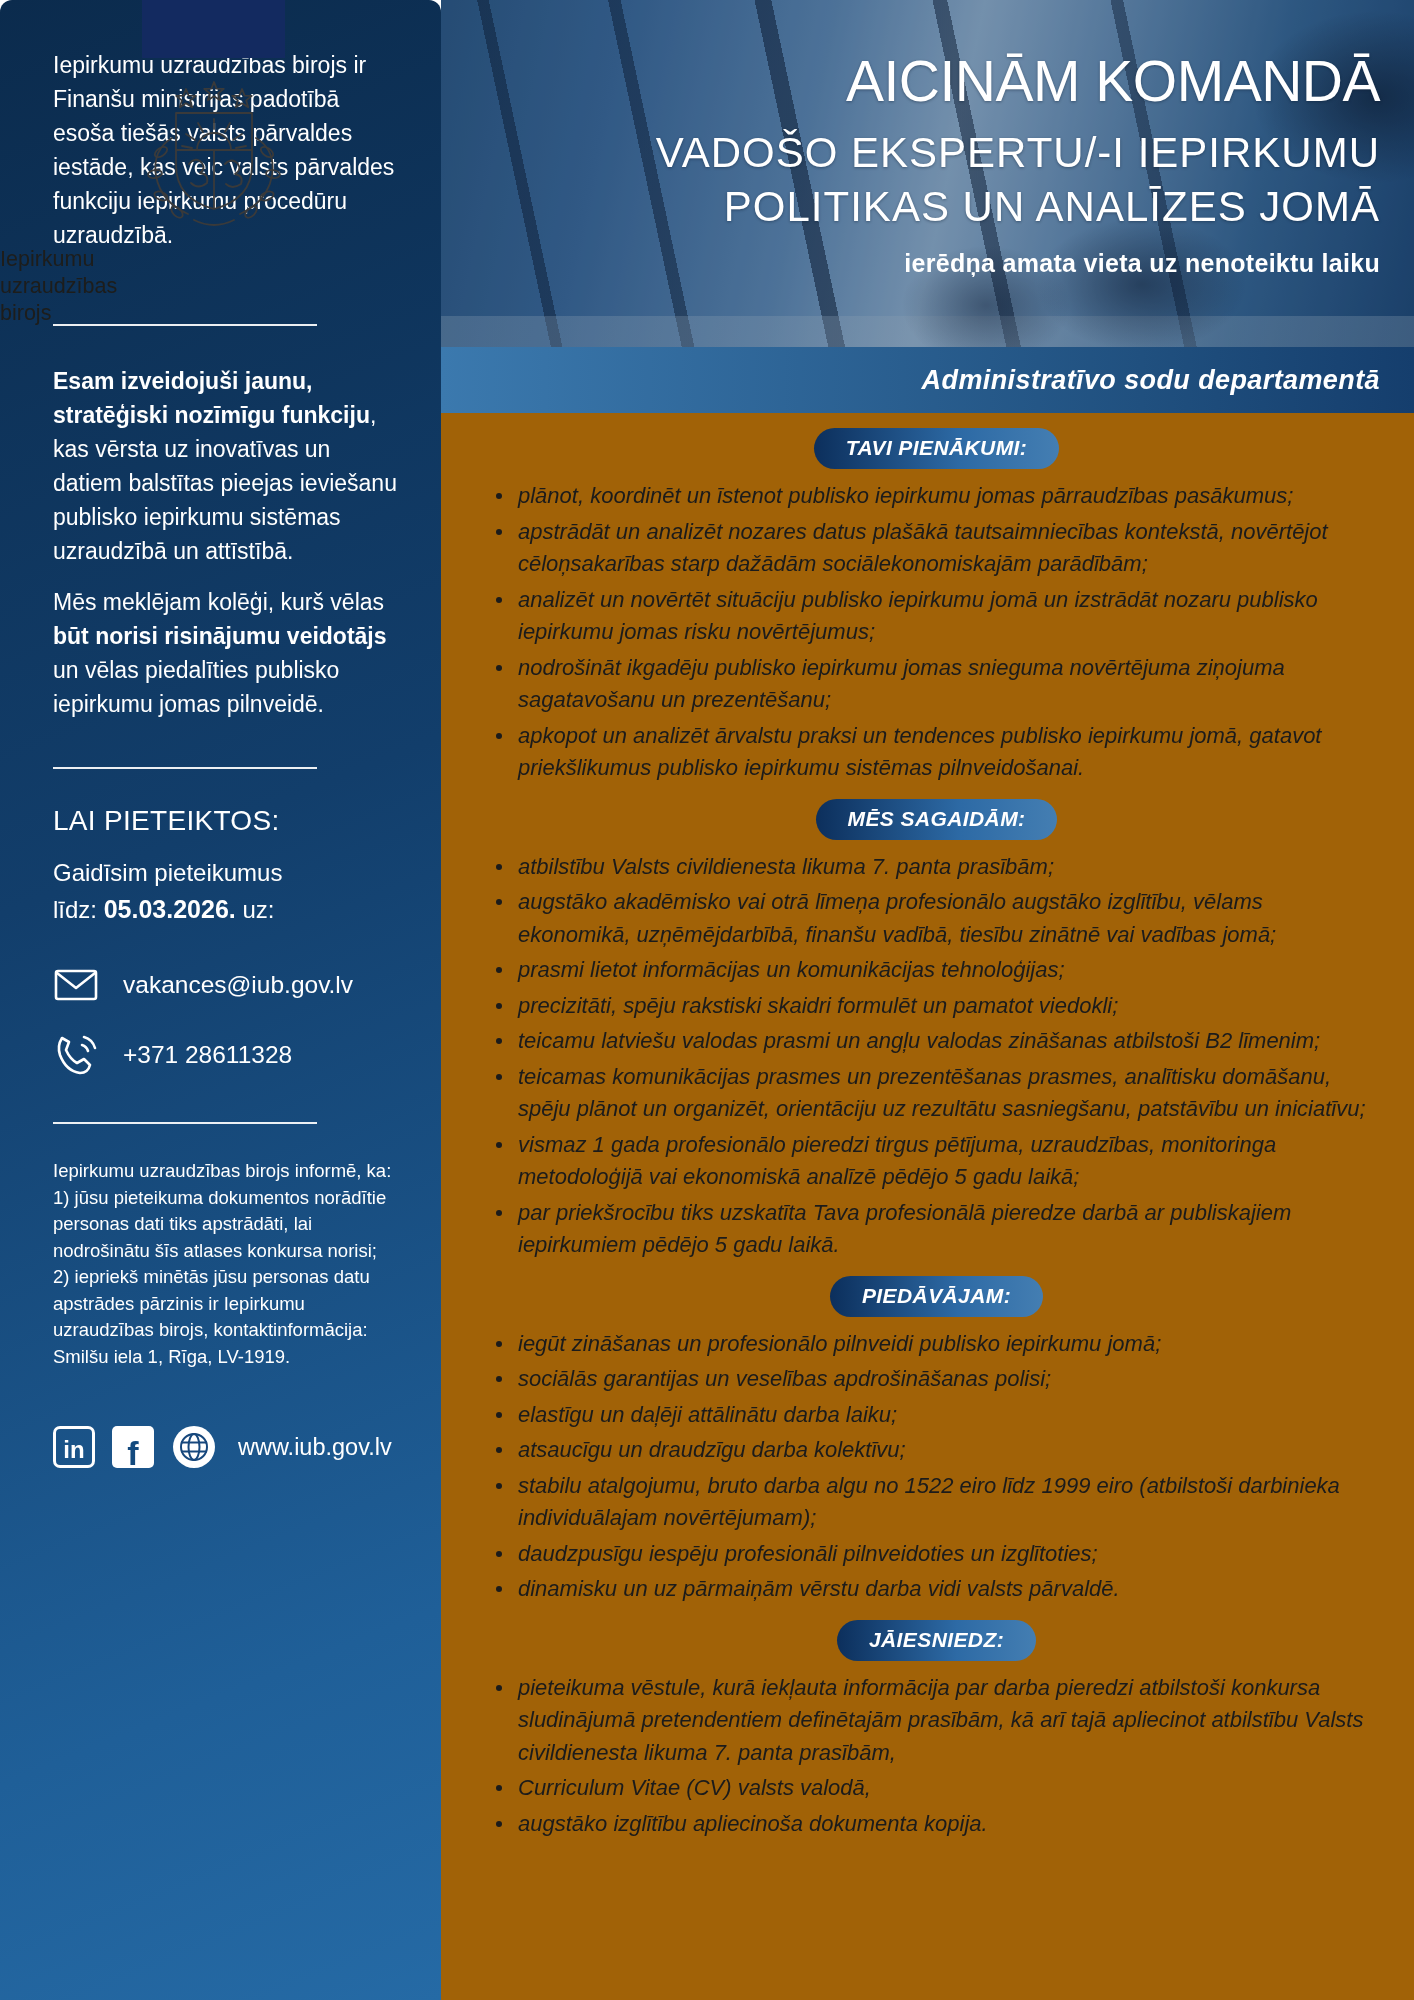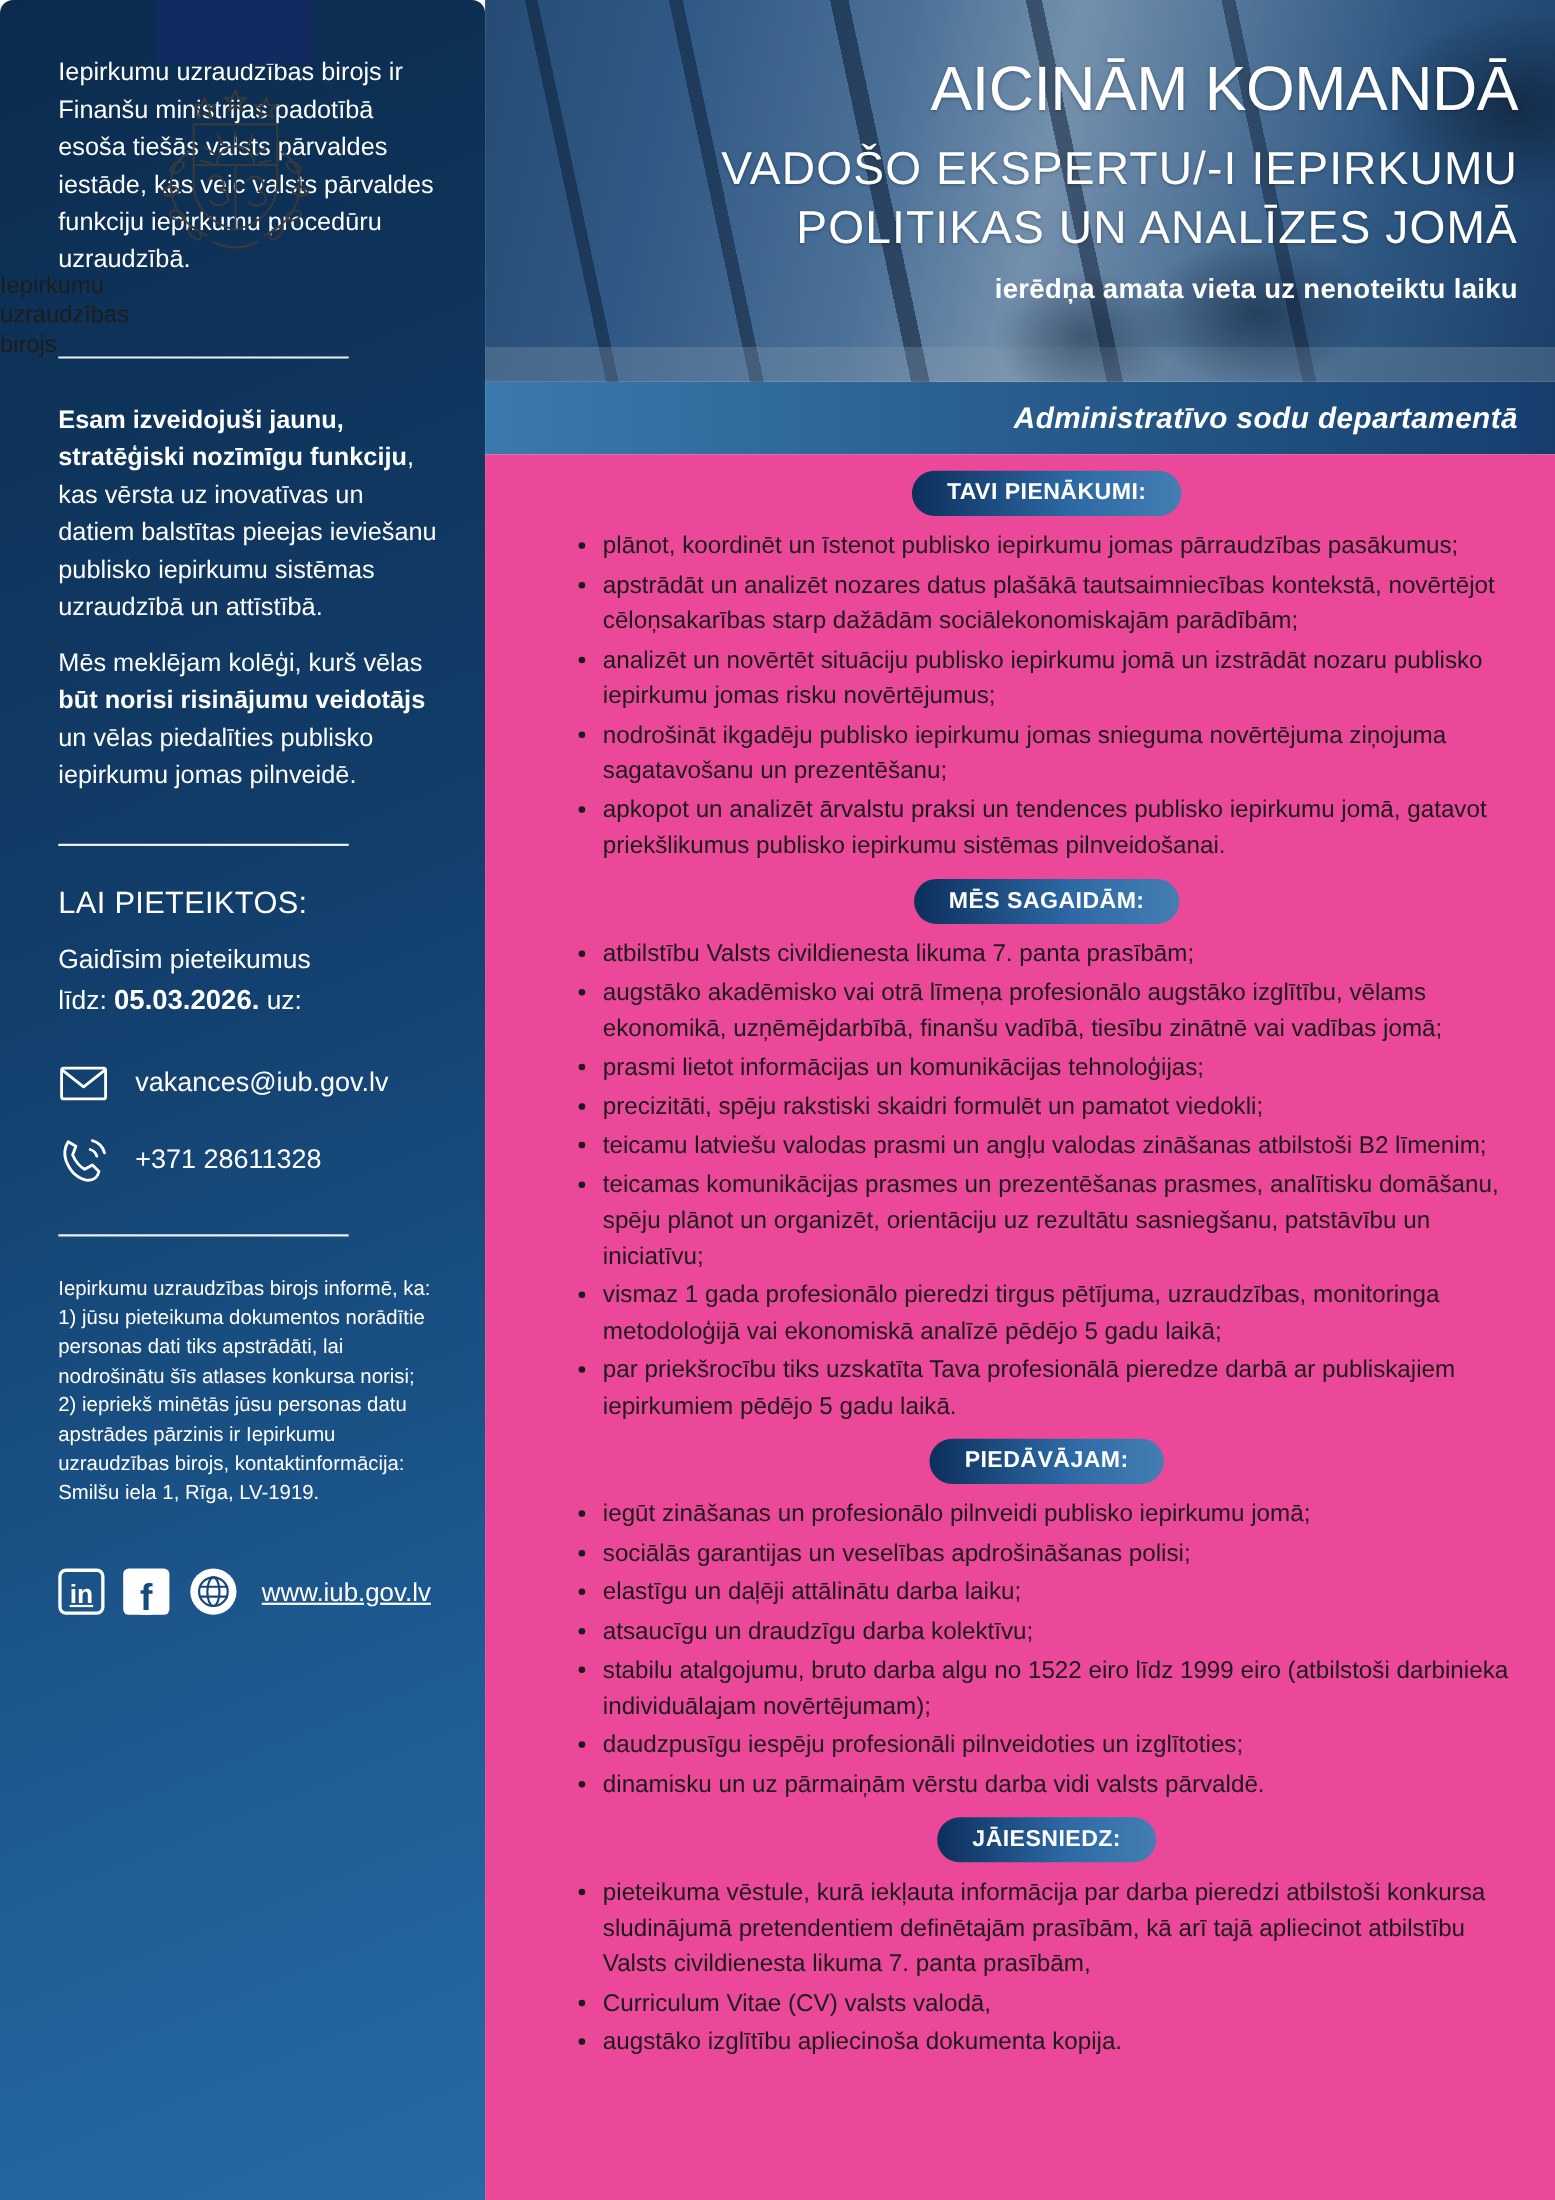--- a/index.html
+++ b/index.html
@@ -27,21 +27,21 @@
   .div2{margin-top:46px;}
   .sb-h{font-size:28px;font-weight:400;margin:36px 0 0;letter-spacing:.3px;}
   .apply-line{margin-top:18px;font-size:24px;line-height:36px;}
   .apply-date{font-weight:700;font-size:25px;}
   .contact-row{display:flex;align-items:center;gap:24px;font-size:24.5px;}
   .contact-row.email{margin-top:34px;}
   .contact-row.phone{margin-top:24px;}
   .cicon{width:46px;height:46px;flex:0 0 46px;}
   .div3{margin-top:44px;}
   .fineprint{margin-top:34px;font-size:18.5px;line-height:26.5px;font-weight:400;}
-  .social-row{display:flex;align-items:center;gap:17px;margin-top:54px;text-decoration:underline;}
+  .social-row{display:flex;align-items:center;gap:17px;margin-top:54px;}
   .li-icon{width:42px;height:42px;border:3px solid #fff;border-radius:7px;box-sizing:border-box;
     display:flex;align-items:flex-end;justify-content:center;color:#fff;font-weight:700;
     font-size:24px;line-height:22px;padding-bottom:4px;}
   .fb-icon{width:42px;height:42px;background:#fff;border-radius:5px;display:flex;align-items:flex-end;
     justify-content:center;color:#134a7e;font-weight:700;font-size:34px;line-height:30px;overflow:hidden;}
   .globe-icon{width:46px;height:46px;}
   .site-label{font-size:23.5px;color:#fff;margin-left:4px;}
   
   .right-col{width:973px;flex:1;display:flex;flex-direction:column;}
   .hero{height:347px;position:relative;
@@ -63,21 +63,21 @@
   .hero-text{position:absolute;right:34px;top:48px;text-align:right;color:#fff;z-index:2;}
   .hero-title{font-size:57px;font-weight:400;letter-spacing:-.5px;margin:0;
     text-shadow:0 1px 3px rgba(8,22,42,.4);}
   .hero-sub{font-size:42px;line-height:54px;font-weight:400;letter-spacing:1px;margin-top:12px;
     text-shadow:0 1px 3px rgba(8,22,42,.4);}
   .hero-note{font-size:25px;font-weight:700;margin-top:15px;letter-spacing:.3px;}
   .band{height:66px;flex:0 0 66px;display:flex;align-items:center;justify-content:flex-end;
     padding-right:34px;box-sizing:border-box;color:#fff;font-style:italic;font-size:27px;
     font-weight:700;letter-spacing:.4px;
     background:linear-gradient(90deg,#3b79ae 0%,#20507f 72%,#153e6d 100%);}
-  .content{flex:1;background:#ec4899;padding:1px 28px 0 76px;box-sizing:border-box;}
+  .content{flex:1;background:#a16207;padding:1px 28px 0 46px;box-sizing:border-box;font-style:italic;}
   .badge-wrap{text-align:center;margin:14px 0 11px;}
   .badge{display:inline-block;color:#fff;font-weight:700;font-size:21px;letter-spacing:.4px;
     padding:8px 32px 9px;border-radius:23px;
     background:linear-gradient(90deg,#0c2f5c 0%,#2d6aa5 60%,#447eb2 100%);}
   ul.bullets{list-style:none;margin:0;padding:0;max-width:884px;font-size:22px;
     line-height:32.5px;color:#1b1b1b;}
   ul.bullets li{position:relative;padding-left:31px;margin:0 0 3px;}
   ul.bullets li::before{content:"";position:absolute;left:9px;top:13px;width:6px;height:6px;
     border-radius:50%;background:#1b1b1b;}
   .bold{font-weight:700;}

